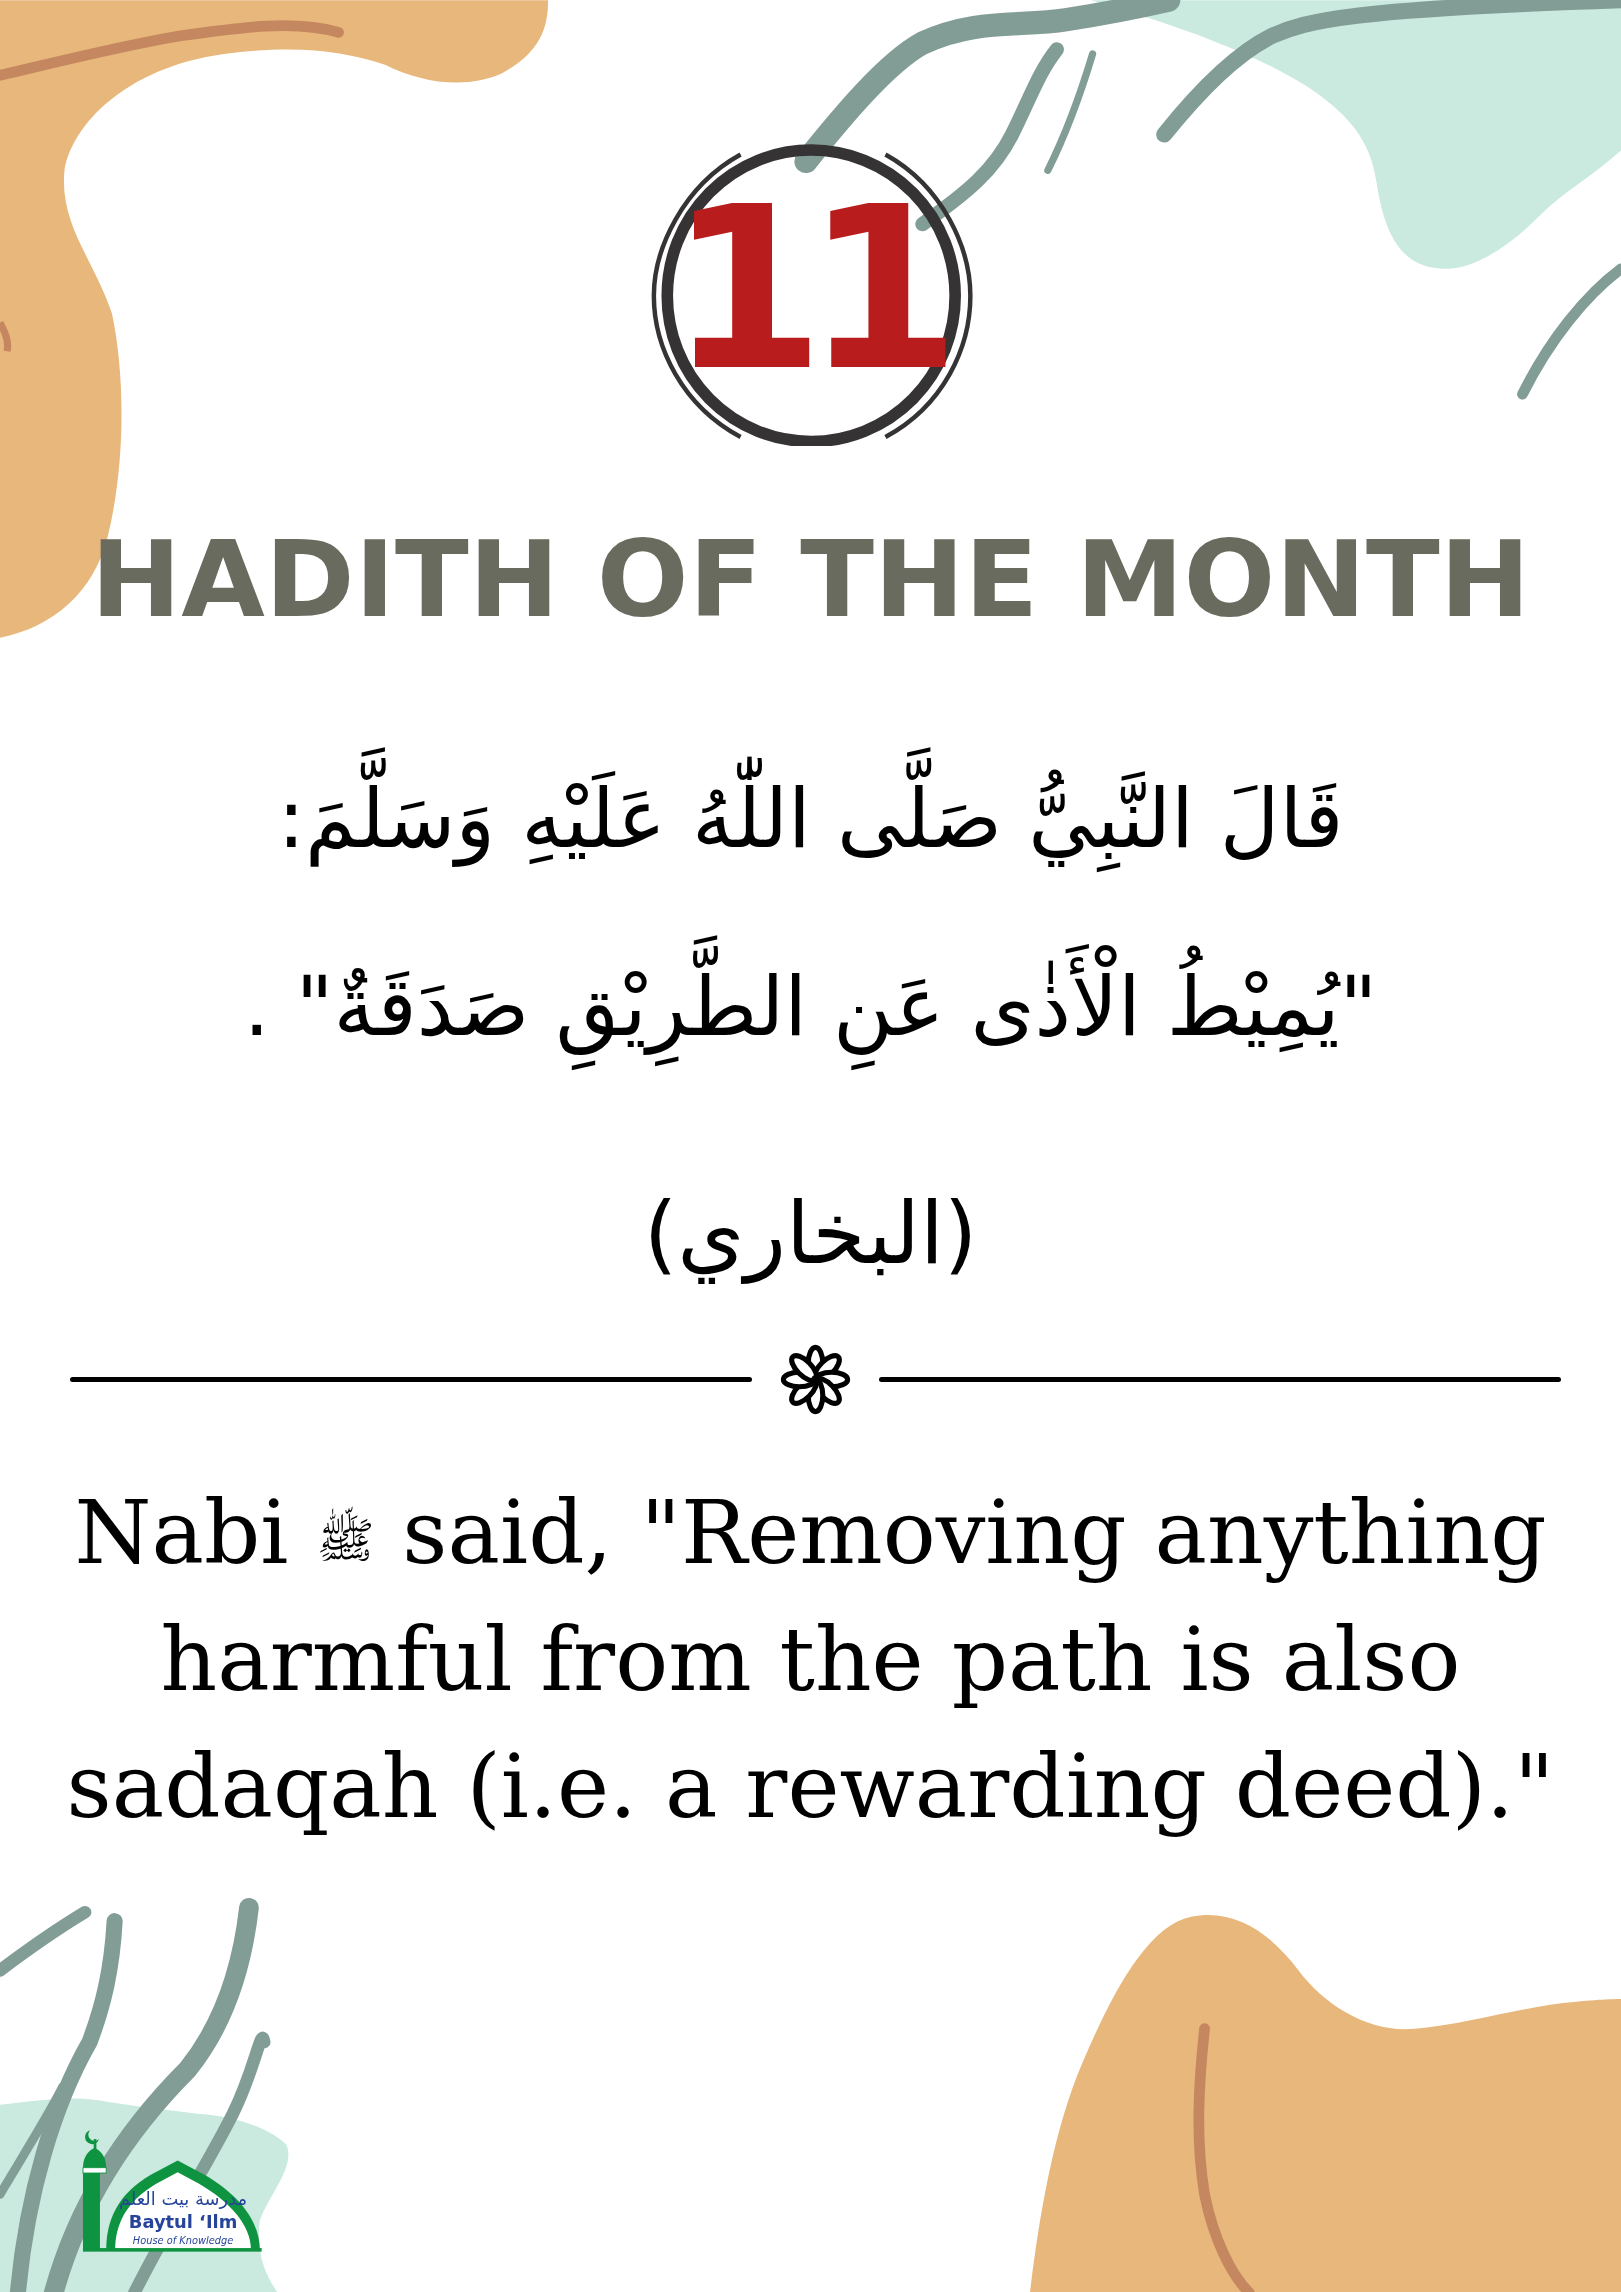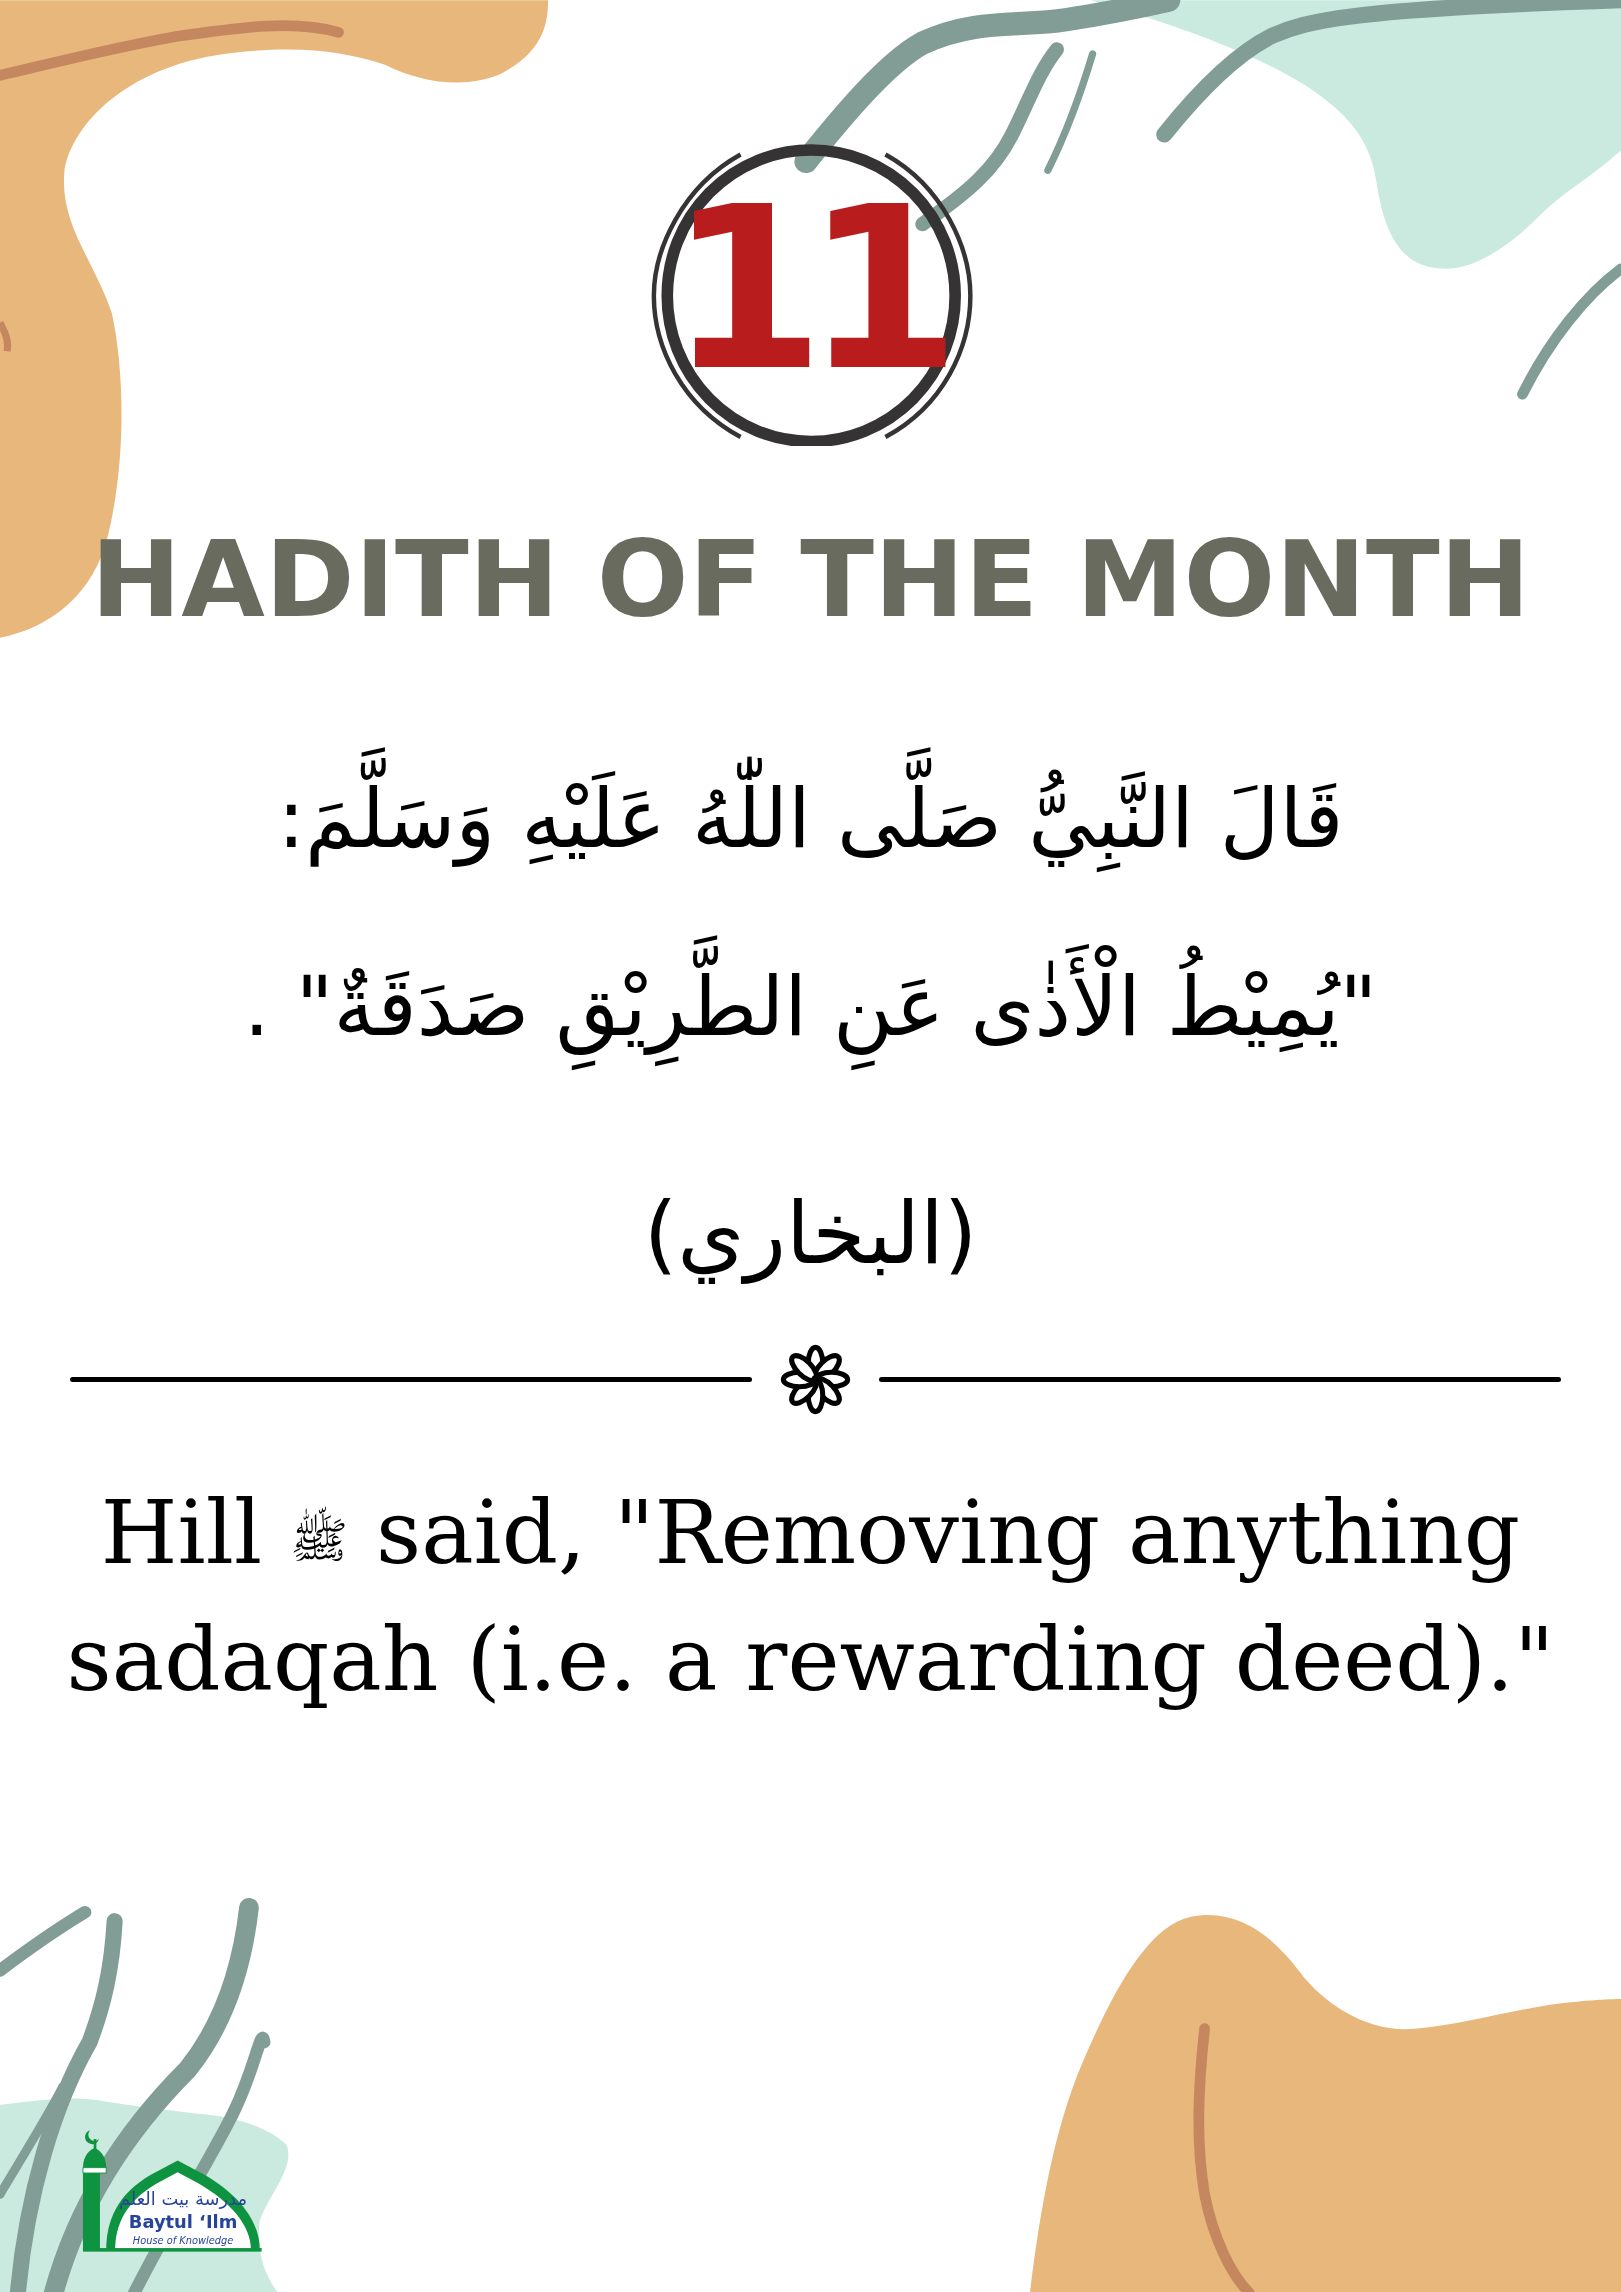--- a/index.html
+++ b/index.html
@@ -116,24 +116,25 @@
       <ellipse cx="0" cy="-22" rx="10" ry="22" transform="rotate(270)"></ellipse>
       <ellipse cx="0" cy="-22" rx="10" ry="22" transform="rotate(315)"></ellipse>
     </g>
     <circle cx="0" cy="0" r="6" fill="#000"></circle>
   </svg>
   <div class="line right"></div>
 </div>
 
 <div class="english">
   <span class="line">
-    <span>Hill</span>
+    <span>Nabi</span>
     <span class="salawat">ﷺ</span>
     <span>said, "Removing anything</span>
   </span>
+  <span class="line">harmful from the path is also</span>
   <span class="line">sadaqah (i.e. a rewarding deed)."</span>
 </div>
 
 <div class="footer">
   <svg class="logo" viewBox="0 0 290 150" xmlns="http://www.w3.org/2000/svg">
 
     <path d="M22,8 a8,8 0 1,0 10,10 a6,6 0 1,1 -10,-10 z" fill="#0e9340"></path>
     <rect x="26" y="18" width="3" height="14" fill="#0e9340"></rect>
     <path d="M14,50 C14,36 22,30 27,28 C32,30 40,36 40,50 Z" fill="#0e9340"></path>
     <rect x="14" y="50" width="26" height="6" fill="#fff" stroke="#0e9340" stroke-width="1"></rect>

